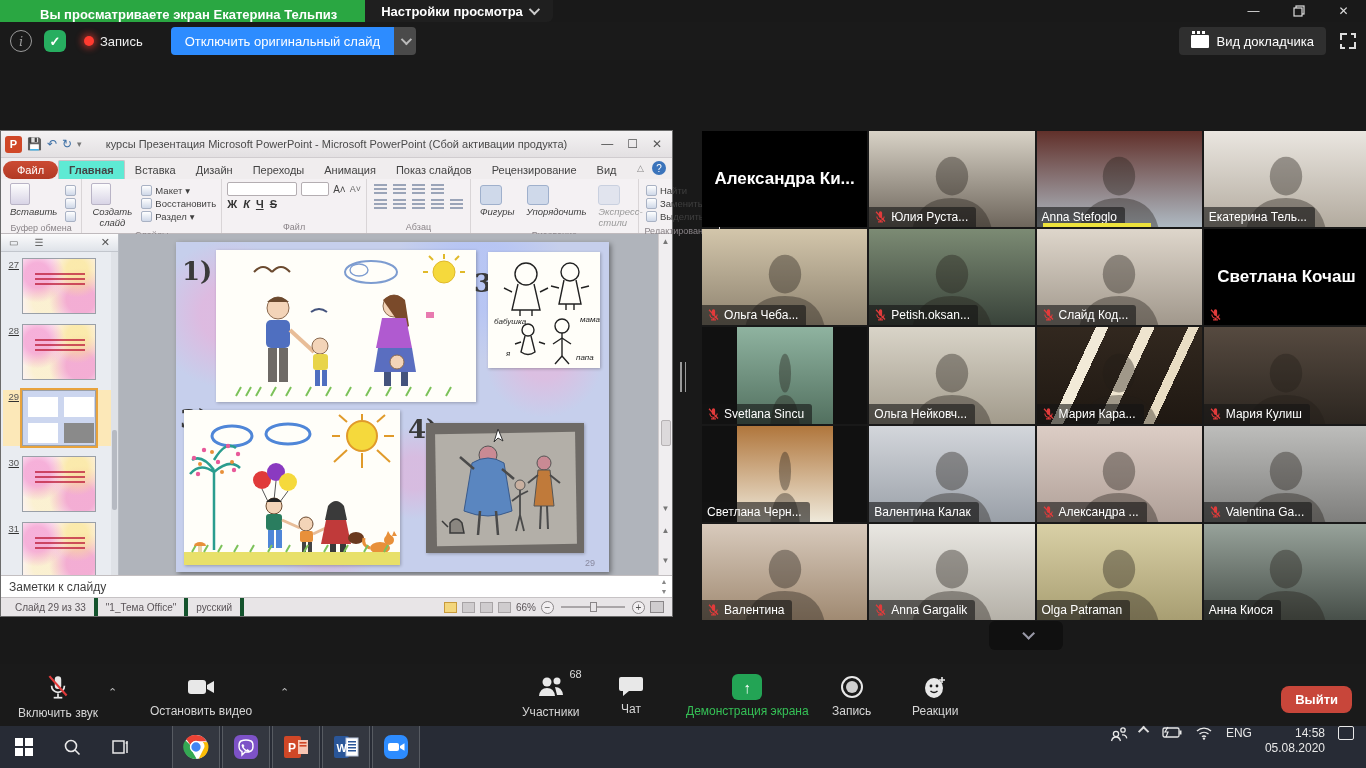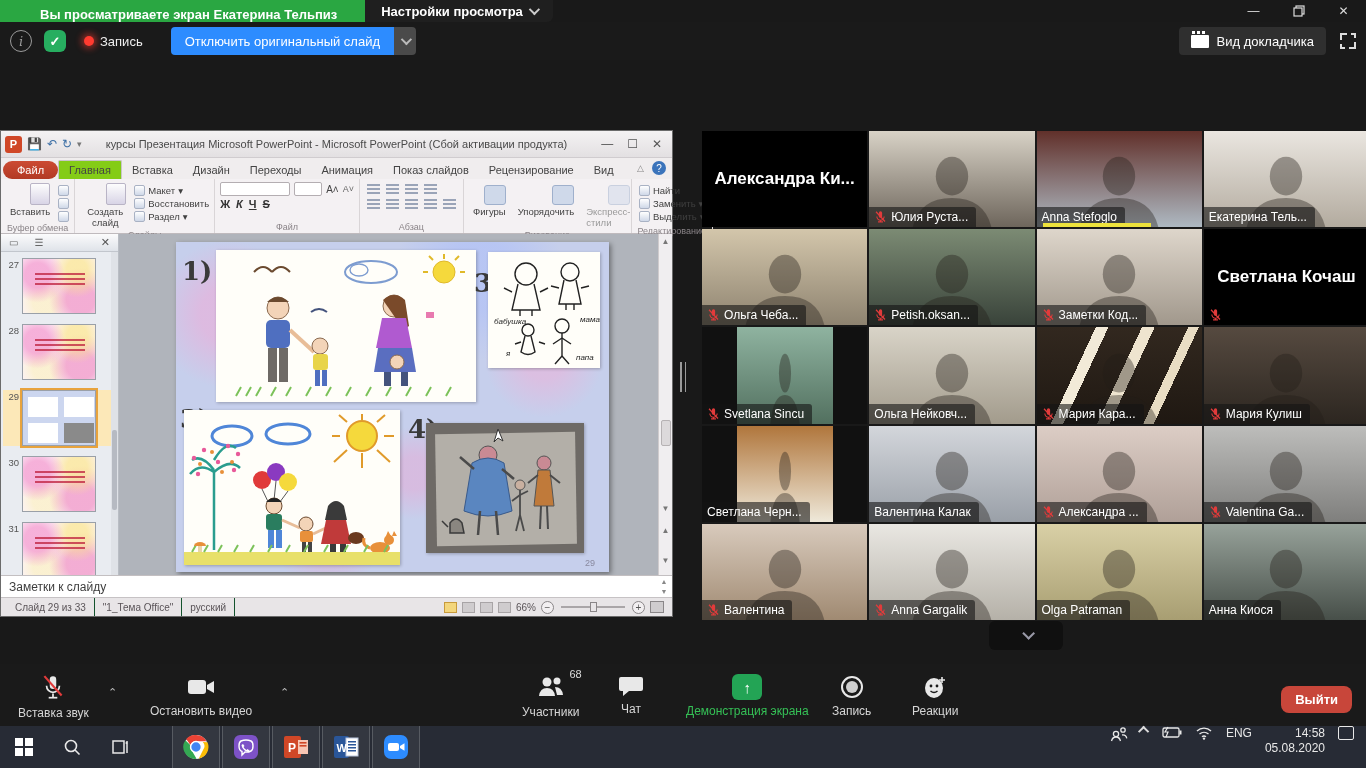--- a/index.html
+++ b/index.html
@@ -56,48 +56,48 @@
   .ppt-logo { width:17px; height:17px; background:#d04727; border-radius:3px; color:#fff; font-weight:bold;
          font-size:11px; display:flex; align-items:center; justify-content:center;}
   .qat-ic { color:#3b6ea5; font-size:12px; cursor:pointer;}
   .ppt-title { position:absolute; left:0; right:0; text-align:center; font-size:11px; color:#4a4a4a; pointer-events:none;}
   .ppt-winbtns { margin-left:auto; display:flex; gap:14px; padding-right:6px; color:#555; z-index:2;}
   .ppt-winbtns span{cursor:pointer; font-size:12px;}
 
   .ppt-tabs { height:21px; background:#f0edee; display:flex; align-items:flex-end; padding-left:2px; position:relative;}
   .ppt-tab { padding:3px 10px 3px; font-size:11px; color:#444; cursor:pointer;border-radius:9px; }
   .ppt-tab.file { background:linear-gradient(#cc4b33,#b23a24); color:#fff; padding:3px 14px; }
-  .ppt-tab.active { background:#84cc16; border:1px solid #c9c5c7; border-bottom:none; border-radius:2px 2px 0 0;}
+  .ppt-tab.active { background:#5eead4; border:1px solid #c9c5c7; border-bottom:none; border-radius:2px 2px 0 0;font-weight:bold;}
   .ppt-tabs-right { position:absolute; right:6px; top:3px; display:flex; gap:8px; align-items:center;}
   .help-q { width:14px; height:14px; border-radius:50%; background:#3b74bb; color:#fff; font-size:10px;
          display:flex; align-items:center; justify-content:center; cursor:pointer;}
 
   .ppt-ribbon { height:55px; background:#f4f1f3; border-bottom:1px solid #bfbabd; display:flex; }
   .rgroup { border-right:1px solid #d9d5d7; padding:3px 5px 1px; display:flex; flex-direction:column; }
   .rgroup-caption { margin-top:auto; text-align:center; font-size:9px; color:#8a8488; padding-top:1px;}
   .rrow { display:flex; gap:4px; align-items:flex-start;}
-  .rbtn-big { display:flex; flex-direction:column; align-items:flex-end; gap:1px; font-size:9.5px; color:#3f3f3f;
-        padding:1px 4px; cursor:pointer;}
+  .rbtn-big { display:flex; flex-direction:column; align-items:flex-start; gap:1px; font-size:9.5px; color:#3f3f3f;
+        padding:1px 4px; cursor:pointer;font-style:italic;}
   .rbtn-big .ric { width:20px; height:22px; background:linear-gradient(#fdfdfd,#d8d4e6); border:1px solid #b9b4c6; border-radius:2px;}
   .rsmall-col { display:flex; flex-direction:column; gap:2px; font-size:9.5px; color:#3f3f3f;}
   .rsmall { display:flex; align-items:center; gap:3px; cursor:pointer; white-space:nowrap;}
   .rsmall .ric { width:11px; height:11px; background:linear-gradient(#fff,#cfd8e8); border:1px solid #a9b2c4; border-radius:2px; flex:none;}
   .font-letters { display:flex; gap:6px; font-size:11px; color:#333; align-items:center; margin-top:2px;}
   .font-letters b{cursor:pointer;}
   .fakebox { background:#fff; border:1px solid #b4aeb2; height:14px; width:70px; border-radius:2px;}
   .fakebox.small{width:28px;}
   .para-ic { width:13px; height:11px; background:repeating-linear-gradient(#9aa4b8 0 2px, transparent 2px 4px); cursor:pointer;}
   .shape-ic { width:22px; height:20px; background:#cfd9ea; border:1px solid #9fb0cc; border-radius:3px; cursor:pointer;}
 
   .ppt-body { flex:1; display:flex; min-height:0; }
   .thumb-panel { width:118px; background:#e9ecf1; border-right:1px solid #b9bdc4; display:flex; flex-direction:column;}
   .thumb-tabsbar { height:18px; background:linear-gradient(#fbfbfc,#dfe3e9); border-bottom:1px solid #c2c6cd;
         display:flex; align-items:center; gap:16px; padding:0 8px; font-size:10px; color:#666;}
   .thumb-tabsbar .x { margin-left:auto; cursor:pointer; color:#555; font-size:11px;}
-  .thumb-scroll { flex:1; position:relative; overflow:hidden; padding:6px 2px 16px 2px;}
+  .thumb-scroll { flex:1; position:relative; overflow:hidden; padding:6px 2px 16px 2px;text-decoration:underline;}
   .thumb-item { display:flex; gap:3px; margin-bottom:10px; align-items:flex-start;}
   .thumb-num { width:16px; text-align:right; font-size:9.5px; color:#555; padding-top:1px;}
   .thumb-pic { width:74px; height:56px; border:1px solid #9aa0a8; background:#fff; position:relative; overflow:hidden; cursor:pointer;}
   .thumb-item.selected .thumb-pic { outline:2px solid #e8a33d; }
   .thumb-item.selected { background:#fce8b8; }
   .thumb-pic.pink { background:
       radial-gradient(circle at 20% 30%, rgba(244,160,210,.8) 0 18%, transparent 40%),
       radial-gradient(circle at 75% 20%, rgba(250,230,140,.7) 0 15%, transparent 40%),
       radial-gradient(circle at 80% 75%, rgba(240,150,200,.75) 0 20%, transparent 45%),
       radial-gradient(circle at 30% 80%, rgba(250,240,200,.8) 0 18%, transparent 40%), #fdf3f8; }
@@ -131,21 +131,21 @@
       border:1px solid #b6b2b4; border-radius:2px;}
   .vscrollbar .dbl { height:30px; display:flex; flex-direction:column; justify-content:center; gap:2px; cursor:pointer;}
 
   .notes-bar { height:22px; background:#fff; border-top:1px solid #c3bfc1; display:flex; align-items:center;
       padding:0 8px; font-size:12px; color:#3d3d3d; position:relative;}
   .notes-arrows { position:absolute; right:2px; top:0; bottom:0; width:12px; display:flex; flex-direction:column;
       align-items:center; justify-content:space-between; font-size:7px; color:#888; padding:2px 0;}
 
   .ppt-status { height:19px; background:#e8e5e7; border-top:1px solid #c6c2c4; display:flex; align-items:center;
       font-size:10px; color:#5a5458; padding:0 6px; gap:0;}
-  .st-seg { padding:0 8px; border-right:1px solid #14532d; height:100%; display:flex; align-items:center;}
+  .st-seg { padding:0 8px; border-right:4px solid #14532d; height:100%; display:flex; align-items:center;}
   .st-right { margin-left:auto; display:flex; align-items:center; gap:5px; padding-right:2px;}
   .view-ic { width:13px; height:11px; background:#cfccce; border:1px solid #a8a4a6; cursor:pointer;}
   .view-ic.on { background:#f3d67c; border-color:#c79a3c;}
   .zoom-track { width:64px; height:2px; background:#aaa6a8; position:relative; margin:0 2px;}
   .zoom-thumb { position:absolute; left:45%; top:-4px; width:7px; height:10px; background:#e8e5e7; border:1px solid #8a8688;}
   .zoom-pm { width:13px; height:13px; border:1px solid #8a8688; border-radius:50%; display:flex; align-items:center;
       justify-content:center; font-size:10px; color:#555; cursor:pointer; background:#f2eff1;}
   .fit-ic { width:14px; height:12px; background:#cfccce; border:1px solid #8a8688; cursor:pointer;}
 
   
@@ -726,21 +726,21 @@
           </svg>
         </div>
         <div class="namechip">
           <svg viewBox="0 0 16 17" width="13" height="14">
             <rect x="6" y="1.5" width="4" height="8" rx="2" fill="#e23b3b"></rect>
             <path d="M3.5 8 a4.5 4.5 0 0 0 9 0" fill="none" stroke="#e23b3b" stroke-width="1.3"></path>
             <line x1="8" y1="12.5" x2="8" y2="14.5" stroke="#e23b3b" stroke-width="1.3"></line>
             <line x1="5" y1="14.5" x2="11" y2="14.5" stroke="#e23b3b" stroke-width="1.3"></line>
             <line x1="2.5" y1="2" x2="13.5" y2="14" stroke="#e23b3b" stroke-width="1.5"></line>
           </svg>
-          <span>Заметки Код...</span>
+          <span>Слайд Код...</span>
         </div>
       </div>
       <div class="vtile textonly">
         <span class="bigname">Светлана Кочаш</span>
         <div class="namechip">
           <svg viewBox="0 0 16 17" width="13" height="14">
             <rect x="6" y="1.5" width="4" height="8" rx="2" fill="#e23b3b"></rect>
             <path d="M3.5 8 a4.5 4.5 0 0 0 9 0" fill="none" stroke="#e23b3b" stroke-width="1.3"></path>
             <line x1="8" y1="12.5" x2="8" y2="14.5" stroke="#e23b3b" stroke-width="1.3"></line>
             <line x1="5" y1="14.5" x2="11" y2="14.5" stroke="#e23b3b" stroke-width="1.3"></line>
@@ -936,21 +936,21 @@
 
   <div class="bottom-toolbar">
     <div class="bt-item" style="left:18px; top:10px;">
       <svg width="26" height="28" viewBox="0 0 24 26">
         <rect x="9" y="2" width="6" height="12" rx="3" fill="#e8e8e8"></rect>
         <path d="M6 11 a6 6 0 0 0 12 0" fill="none" stroke="#e8e8e8" stroke-width="1.6"></path>
         <line x1="12" y1="18" x2="12" y2="22" stroke="#e8e8e8" stroke-width="1.6"></line>
         <line x1="8" y1="22" x2="16" y2="22" stroke="#e8e8e8" stroke-width="1.6"></line>
         <line x1="4" y1="2" x2="20" y2="20" stroke="#e23b3b" stroke-width="2"></line>
       </svg>
-      <span>Вставка звук</span>
+      <span>Включить звук</span>
     </div>
     <span class="bt-chev" style="left:108px; top:22px;">⌃</span>
     <div class="bt-item" style="left:150px; top:10px;">
       <svg width="30" height="26" viewBox="0 0 30 24">
         <rect x="2" y="5" width="18" height="14" rx="3" fill="#e8e8e8"></rect>
         <path d="M21 10 l7 -4 v12 l-7 -4z" fill="#e8e8e8"></path>
       </svg>
       <span>Остановить видео</span>
     </div>
     <span class="bt-chev" style="left:280px; top:22px;">⌃</span>

